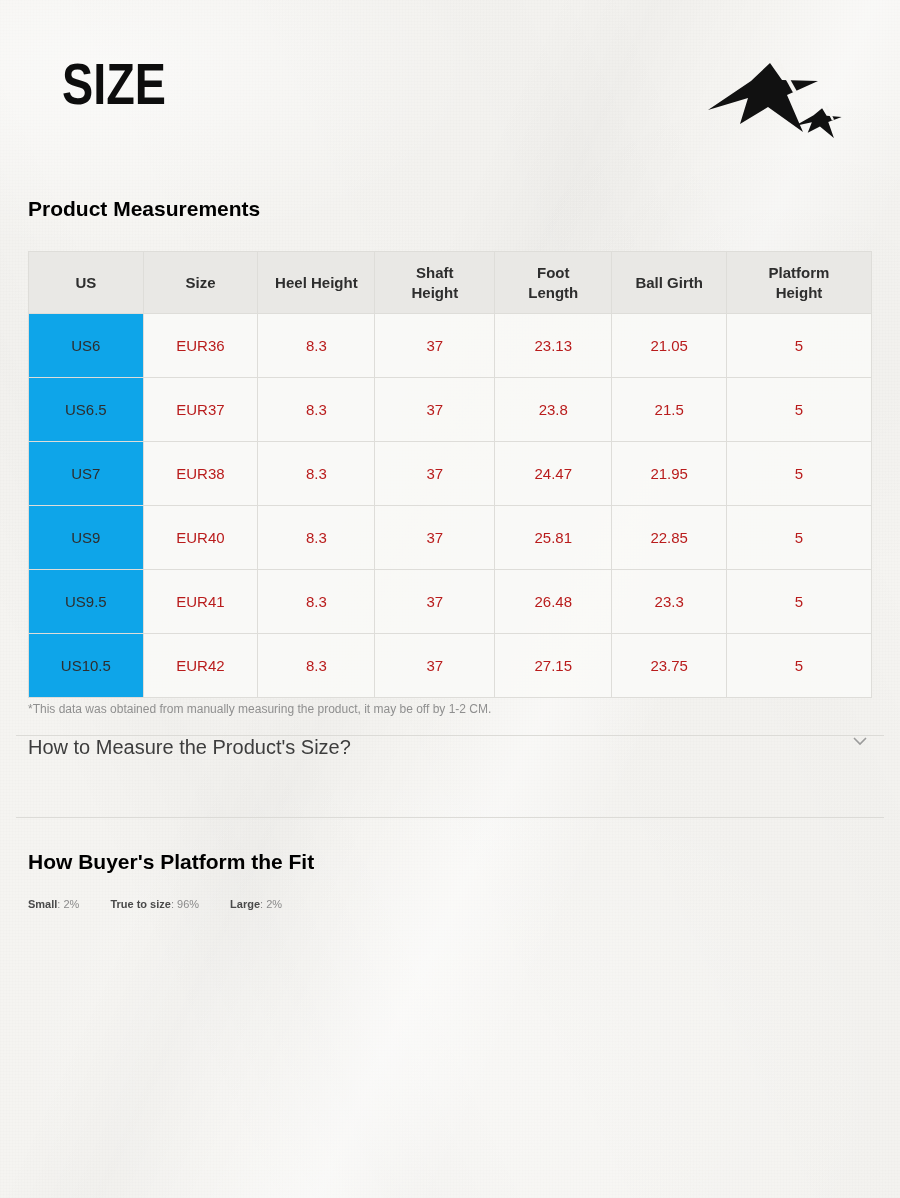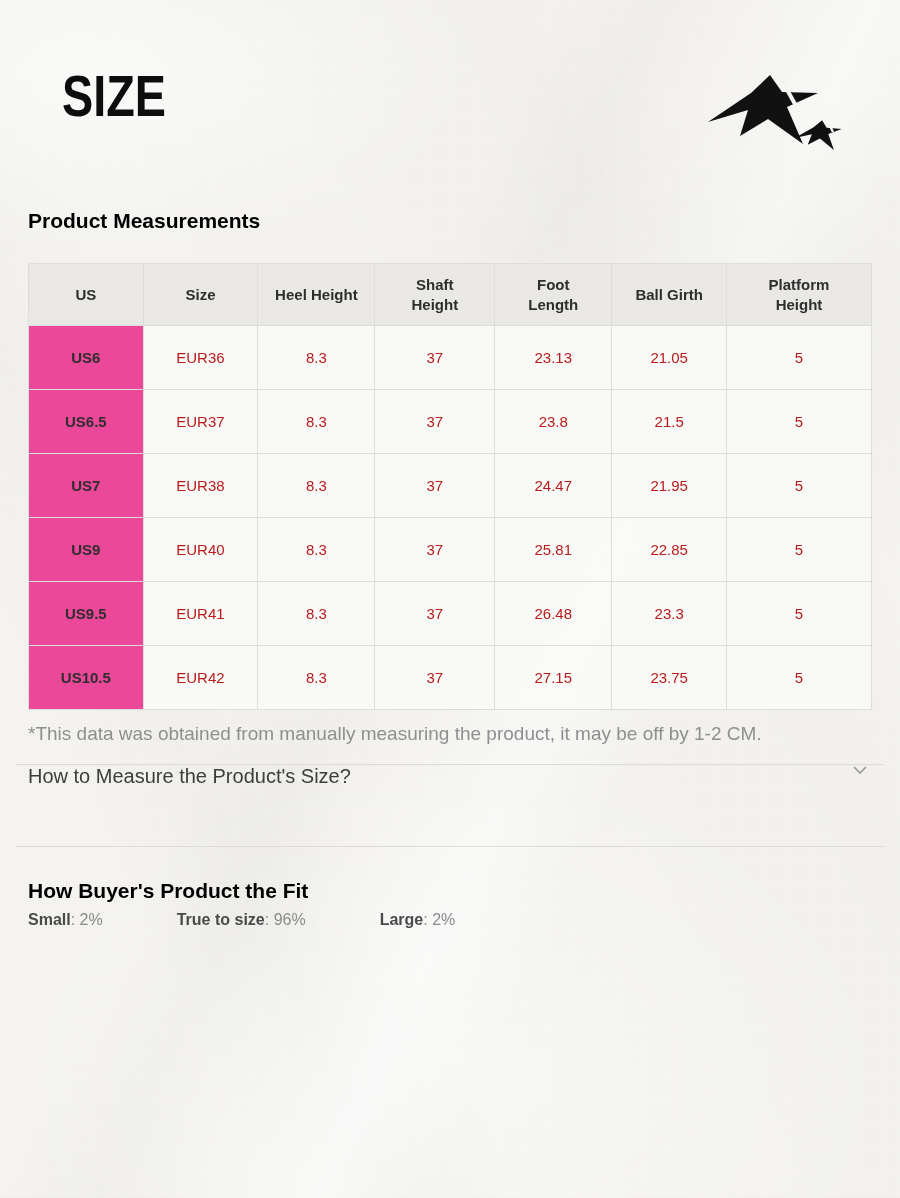--- a/index.html
+++ b/index.html
@@ -11,21 +11,21 @@
     background-color:#f5f4f1;
     background-image:
       radial-gradient(ellipse 620px 300px at 12% 6%, rgba(255,255,255,0.55), transparent 60%),
       radial-gradient(ellipse 520px 420px at 88% 28%, rgba(0,0,0,0.02), transparent 62%),
       radial-gradient(ellipse 700px 500px at 50% 90%, rgba(255,255,255,0.35), transparent 65%),
       linear-gradient(115deg, transparent 38%, rgba(0,0,0,0.018) 45%, transparent 52%, rgba(255,255,255,0.45) 60%, transparent 68%),
       linear-gradient(65deg, transparent 18%, rgba(0,0,0,0.016) 27%, transparent 37%, rgba(0,0,0,0.012) 73%, transparent 82%),
       repeating-linear-gradient(90deg, rgba(0,0,0,0.008) 0 1px, transparent 1px 3px),
       repeating-linear-gradient(0deg, rgba(0,0,0,0.007) 0 1px, transparent 1px 3px);
   }
-  .page { padding:12px 28px; }
+  .page { padding:0 28px; }
 
   .brand-row { position:relative; height:112px; }
   .page-title {
     position:absolute; left:34px; top:56px;
     font-size:57px; font-weight:900; letter-spacing:0px; color:#0d0d0d;
     transform:scaleX(0.82); transform-origin:left top; line-height:1;
   }
   .star-logo { position:absolute; right:22px; top:54px; width:162px; height:84px; }
 
   .section-heading { font-size:21px; font-weight:bold; color:#000000; line-height:1.15; }
@@ -36,39 +36,39 @@
   }
   table.size-table th, table.size-table td {
     border:1px solid #deddd9; text-align:center; vertical-align:middle;
     font-size:15px; color:#b91c1c;
   }
   table.size-table thead th {
     background:#e9e8e5; font-weight:bold; color:#2e2e2e;
     height:62px; line-height:1.3; white-space:pre-line; padding:0 6px;
   }
   table.size-table tbody th {
-    background:#ec4899; font-weight:bold; color:#2e2e2e; height:64px;
+    background:#0ea5e9; font-weight:normal; color:#2e2e2e; height:64px;
   }
   table.size-table tbody td {
     background:rgba(250,250,247,0.9); height:64px;
   }
 
-  .footnote { margin-top:12px; font-size:19px; color:#8f8f8f; line-height:1.3; }
+  .footnote { margin-top:4px; font-size:12px; color:#8f8f8f; line-height:1.3; }
 
   .divider { border:none; border-top:1px solid #dcdbd7; margin:17px -12px 0; }
 
   .accordion-row {
     height:81px; display:flex; align-items:flex-start; justify-content:space-between;
     cursor:pointer;
   }
   .accordion-label { font-size:20px; color:#3d3d3d; }
   .chevron { width:16px; height:10px; margin-right:4px; }
 
   .fit-heading { margin-top:32px; font-size:21px; }
-  .fit-stats { display:flex; gap:74px; margin-top:8px; font-size:16px; }
+  .fit-stats { display:flex; gap:31px; margin-top:24px; font-size:11px; }
   .fit-stat .stat-label { font-weight:bold; color:#4a4a4a; }
   .fit-stat .stat-sep, .fit-stat .stat-value { color:#8a8a8a; font-weight:normal; }
 </style>
 </head>
 <body>
 
 <div class="page">
 
   <div class="brand-row">
     <h1 class="page-title">SIZE</h1>
@@ -174,21 +174,21 @@
 
   <div class="accordion-row">
     <span class="accordion-label">How to Measure the Product's Size?</span>
     <svg class="chevron" viewBox="0 0 16 10" xmlns="http://www.w3.org/2000/svg">
       <polyline points="2,2 8,8 14,2" fill="none" stroke="#9b9b9b" stroke-width="1.6"></polyline>
     </svg>
   </div>
 
   <hr class="divider" style="margin-top:0;">
 
-  <h2 class="section-heading fit-heading">How Buyer's Product the Fit</h2>
+  <h2 class="section-heading fit-heading">How Buyer's Platform the Fit</h2>
 
   <div class="fit-stats">
     <div class="fit-stat">
       <span class="stat-label">Small</span><span class="stat-sep">: </span><span class="stat-value">2%</span>
     </div>
     <div class="fit-stat">
       <span class="stat-label">True to size</span><span class="stat-sep">: </span><span class="stat-value">96%</span>
     </div>
     <div class="fit-stat">
       <span class="stat-label">Large</span><span class="stat-sep">: </span><span class="stat-value">2%</span>

